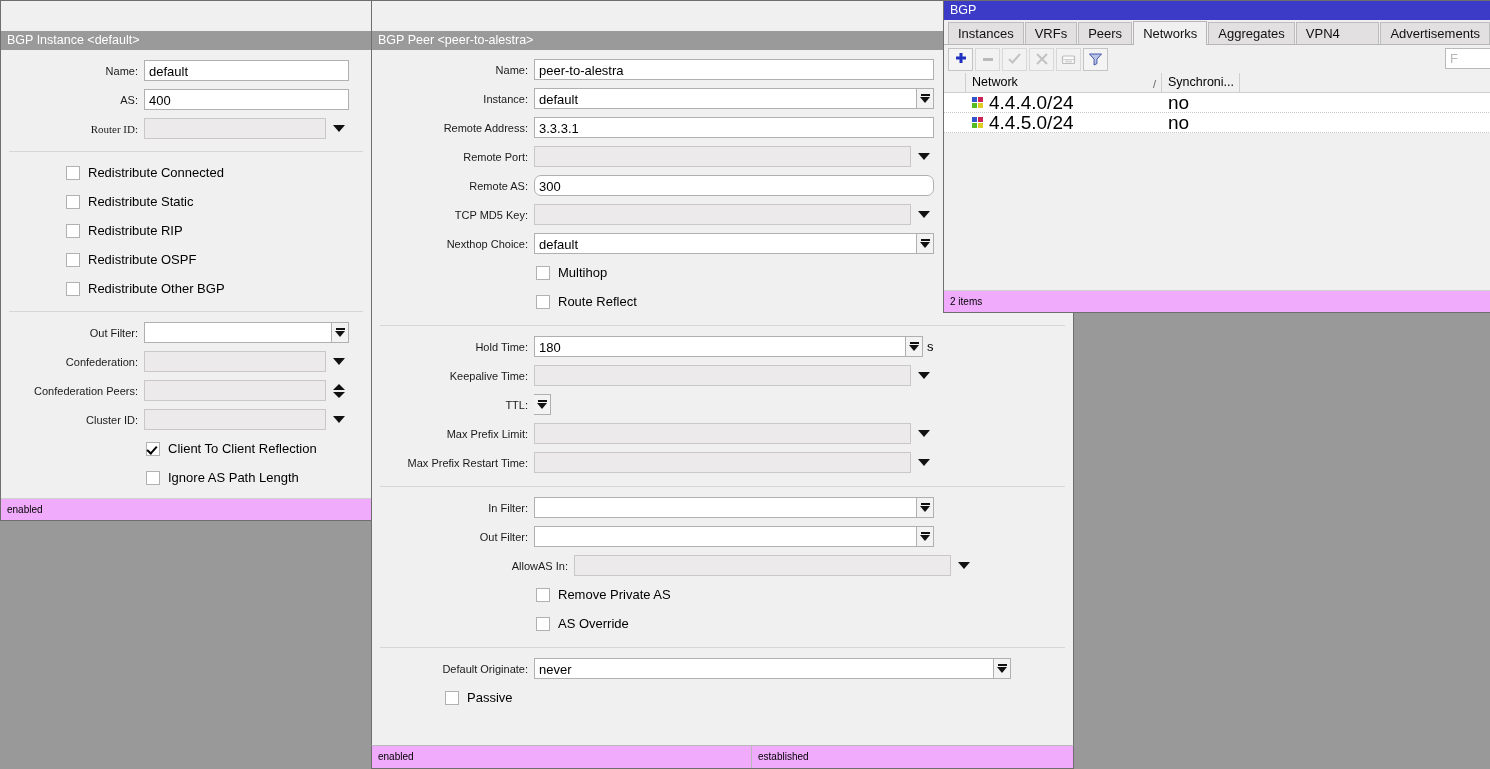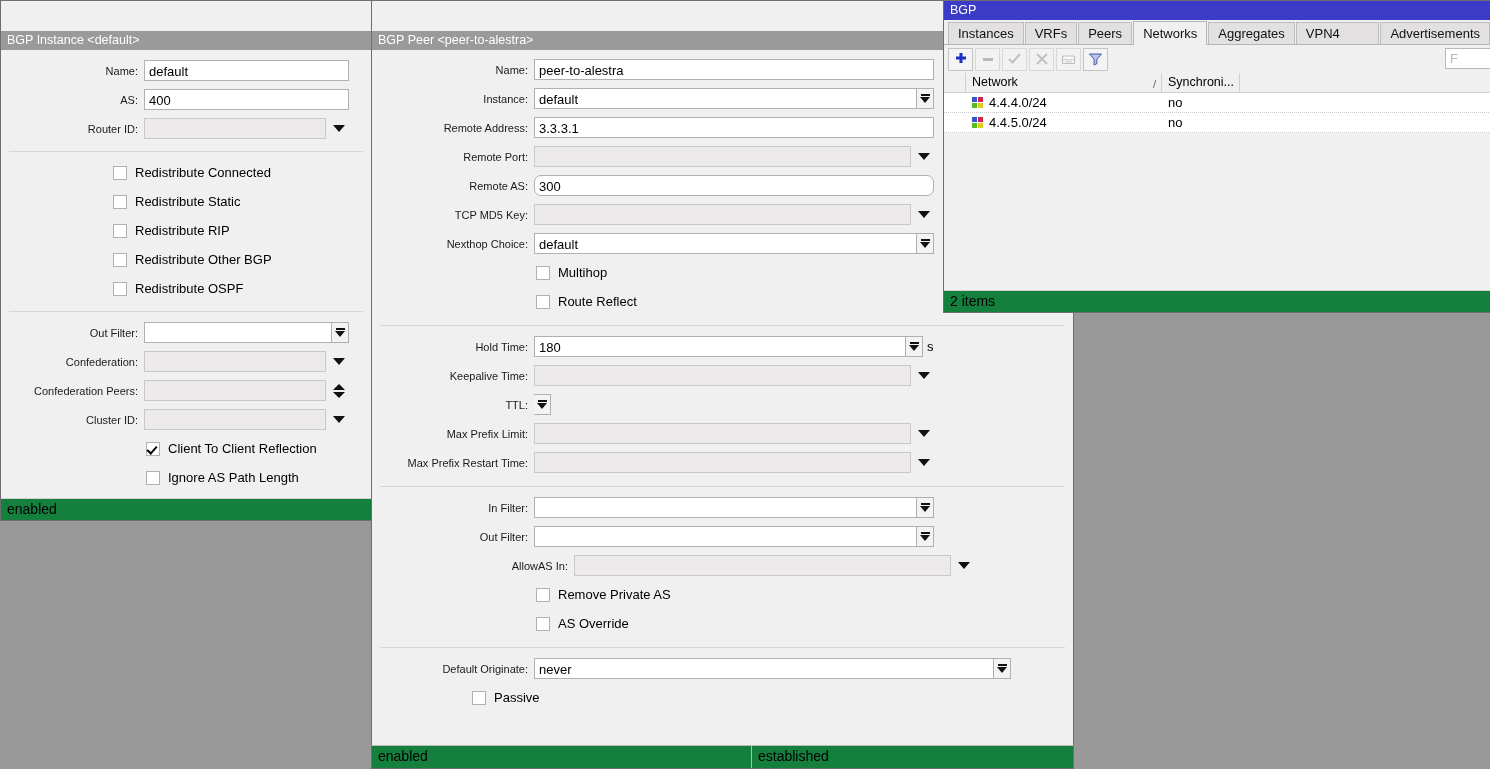--- a/index.html
+++ b/index.html
@@ -21,23 +21,23 @@
     padding: 0 6px;
     color: #ffffff;
     font-size: 12.5px;
     overflow: hidden; white-space: nowrap;
   }
   .titlebar.inactive { background: #9a9a9a; margin-top: 30px; }
   .titlebar.active   { background: #3b3bc8; }
 
   .statusbar {
     height: 22px; line-height: 21px;
-    background: #15803d;
+    background: #f0abfc;
     border-top: 1px solid #d2d2d2;
-    font-size: 14px;
+    font-size: 10px;
     padding-left: 6px;
     display: flex;
   }
   .statusbar .seg { border-left: 1px solid #b9b9b9; padding-left: 6px; }
 
   
   .form { padding: 0; }
   .row { display: flex; align-items: center; height: 29px; }
   .lbl {
     text-align: right; padding-right: 6px;
@@ -180,21 +180,21 @@
     position: relative;
     overflow: hidden; white-space: nowrap;
   }
   .ghead .sortmark {
     position: absolute; right: 5px; top: 2px;
     font-size: 11px; color: #666;
   }
   .grow {
     display: flex; height: 20px; align-items: center;
     border-bottom: 1px dotted #c9c9c9;
-    font-size: 13px;
+    font-size: 19px;
   }
   .grow .gcell { height: 20px; line-height: 19px; padding-left: 6px;
                  overflow: hidden; white-space: nowrap; display: flex; align-items: center; }
   .netico {
     width: 11px; height: 11px; flex: none; margin-right: 6px;
     display: grid;
     grid-template-columns: 5px 5px;
     grid-template-rows: 5px 5px;
     gap: 1px;
   }
@@ -232,50 +232,50 @@
         <div class="lbl" style="width:143px;">Name:</div>
         <div class="fld" style="width:205px;">default</div>
       </div>
 
       <div class="row">
         <div class="lbl" style="width:143px;">AS:</div>
         <div class="fld" style="width:205px;">400</div>
       </div>
 
       <div class="row">
-        <div class="lbl" style="width:143px;">Router ID:</div>
+        <div class="lbl" style="width:143px;font-family:Liberation Serif, serif;">Router ID:</div>
         <div class="fld disabled" style="width:182px;"></div>
         <div class="arrow-plain">
             <div class="tri"></div>
           </div>
       </div>
     </div>
 
     <div class="hsep" style="margin-top:8px;margin-bottom:6px;"></div>
 
-    <div style="padding-left:112px;">
+    <div style="padding-left:65px;">
       <div class="cbrow">
         <div class="cbox"></div>
         <div class="cblabel">Redistribute Connected</div>
       </div>
       <div class="cbrow">
         <div class="cbox"></div>
         <div class="cblabel">Redistribute Static</div>
       </div>
       <div class="cbrow">
         <div class="cbox"></div>
         <div class="cblabel">Redistribute RIP</div>
       </div>
       <div class="cbrow">
         <div class="cbox"></div>
+        <div class="cblabel">Redistribute OSPF</div>
+      </div>
+      <div class="cbrow">
+        <div class="cbox"></div>
         <div class="cblabel">Redistribute Other BGP</div>
-      </div>
-      <div class="cbrow">
-        <div class="cbox"></div>
-        <div class="cblabel">Redistribute OSPF</div>
       </div>
     </div>
 
     <div class="hsep" style="margin-top:8px;margin-bottom:6px;"></div>
 
     <div class="form">
 
       <div class="row">
         <div class="lbl" style="width:143px;">Out Filter:</div>
         <div class="fld" style="width:188px;"></div>
@@ -475,21 +475,21 @@
       <div class="row">
         <div class="lbl" style="width:162px;">Default Originate:</div>
         <div class="fld" style="width:460px;">never</div>
         <div class="btn-drop">
           <div class="bar"></div>
             <div class="tri"></div>
         </div>
       </div>
     </div>
 
-    <div style="padding-left:100px;text-align:center;">
+    <div style="padding-left:73px;text-align:center;">
       <div class="cbrow">
         <div class="cbox"></div>
         <div class="cblabel">Passive</div>
       </div>
     </div>
   </div>
 
   <div class="statusbar" style="position:absolute;left:371px;top:745px;width:703px;height:24px;
        border:1px solid #6e6e6e;border-top:1px solid #b9b9b9;">
     <span style="width:373px;display:inline-block;">enabled</span>

